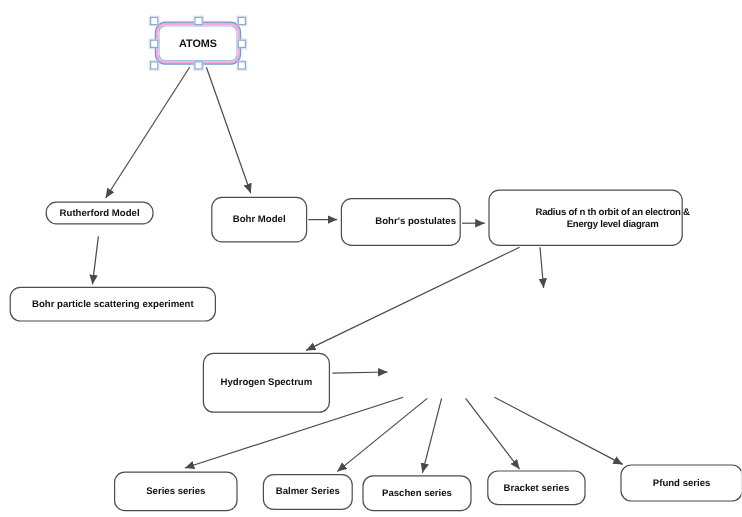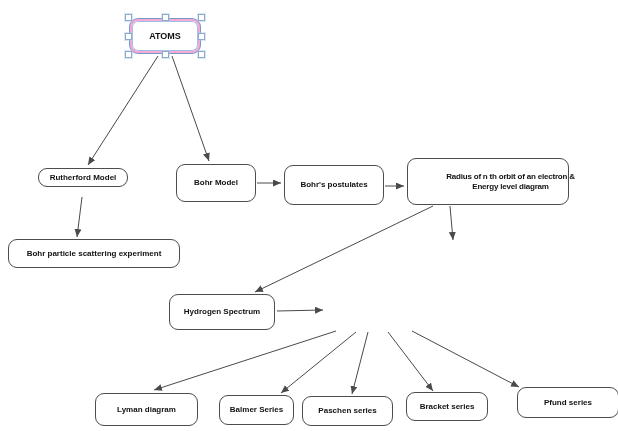--- a/index.html
+++ b/index.html
@@ -113,41 +113,41 @@
   </div>
 
   <div class="node" style="left:38px;  top:168px; width:90px;  height:19px;">
     <span>Rutherford Model</span>
   </div>
 
   <div class="node" style="left:176px; top:164px; width:80px;  height:38px;">
     <span>Bohr Model</span>
   </div>
 
-  <div class="node" style="left:284px; top:165px; width:100px; height:40px;">
+  <div class="node" style="left:284px; top:165px; width:100px; height:40px;align-items:flex-end;">
     <span>Bohr's postulates</span>
   </div>
 
   <div class="node node-radius" style="left:407px; top:158px; width:162px; height:47px;padding-left:48px;">
     <span>Radius of n th orbit of an electron &amp;</span>
     <span>Energy level diagram</span>
   </div>
 
   <div class="node" style="left:8px;   top:239px; width:172px; height:29px;">
     <span>Bohr particle scattering experiment</span>
   </div>
 
 
-  <div class="node" style="left:169px; top:294px; width:106px; height:36px;">
+  <div class="node" style="left:169px; top:294px; width:106px; height:50px;">
     <span>Hydrogen Spectrum</span>
   </div>
 
 
   <div class="node" style="left:95px;  top:393px; width:103px; height:33px;">
-    <span>Lyman diagram</span>
+    <span>Series series</span>
   </div>
 
   <div class="node" style="left:219px; top:395px; width:75px;  height:30px;text-align:right;">
     <span>Balmer Series</span>
   </div>
 
   <div class="node" style="left:302px; top:396px; width:91px;  height:30px;">
     <span>Paschen series</span>
   </div>
 

